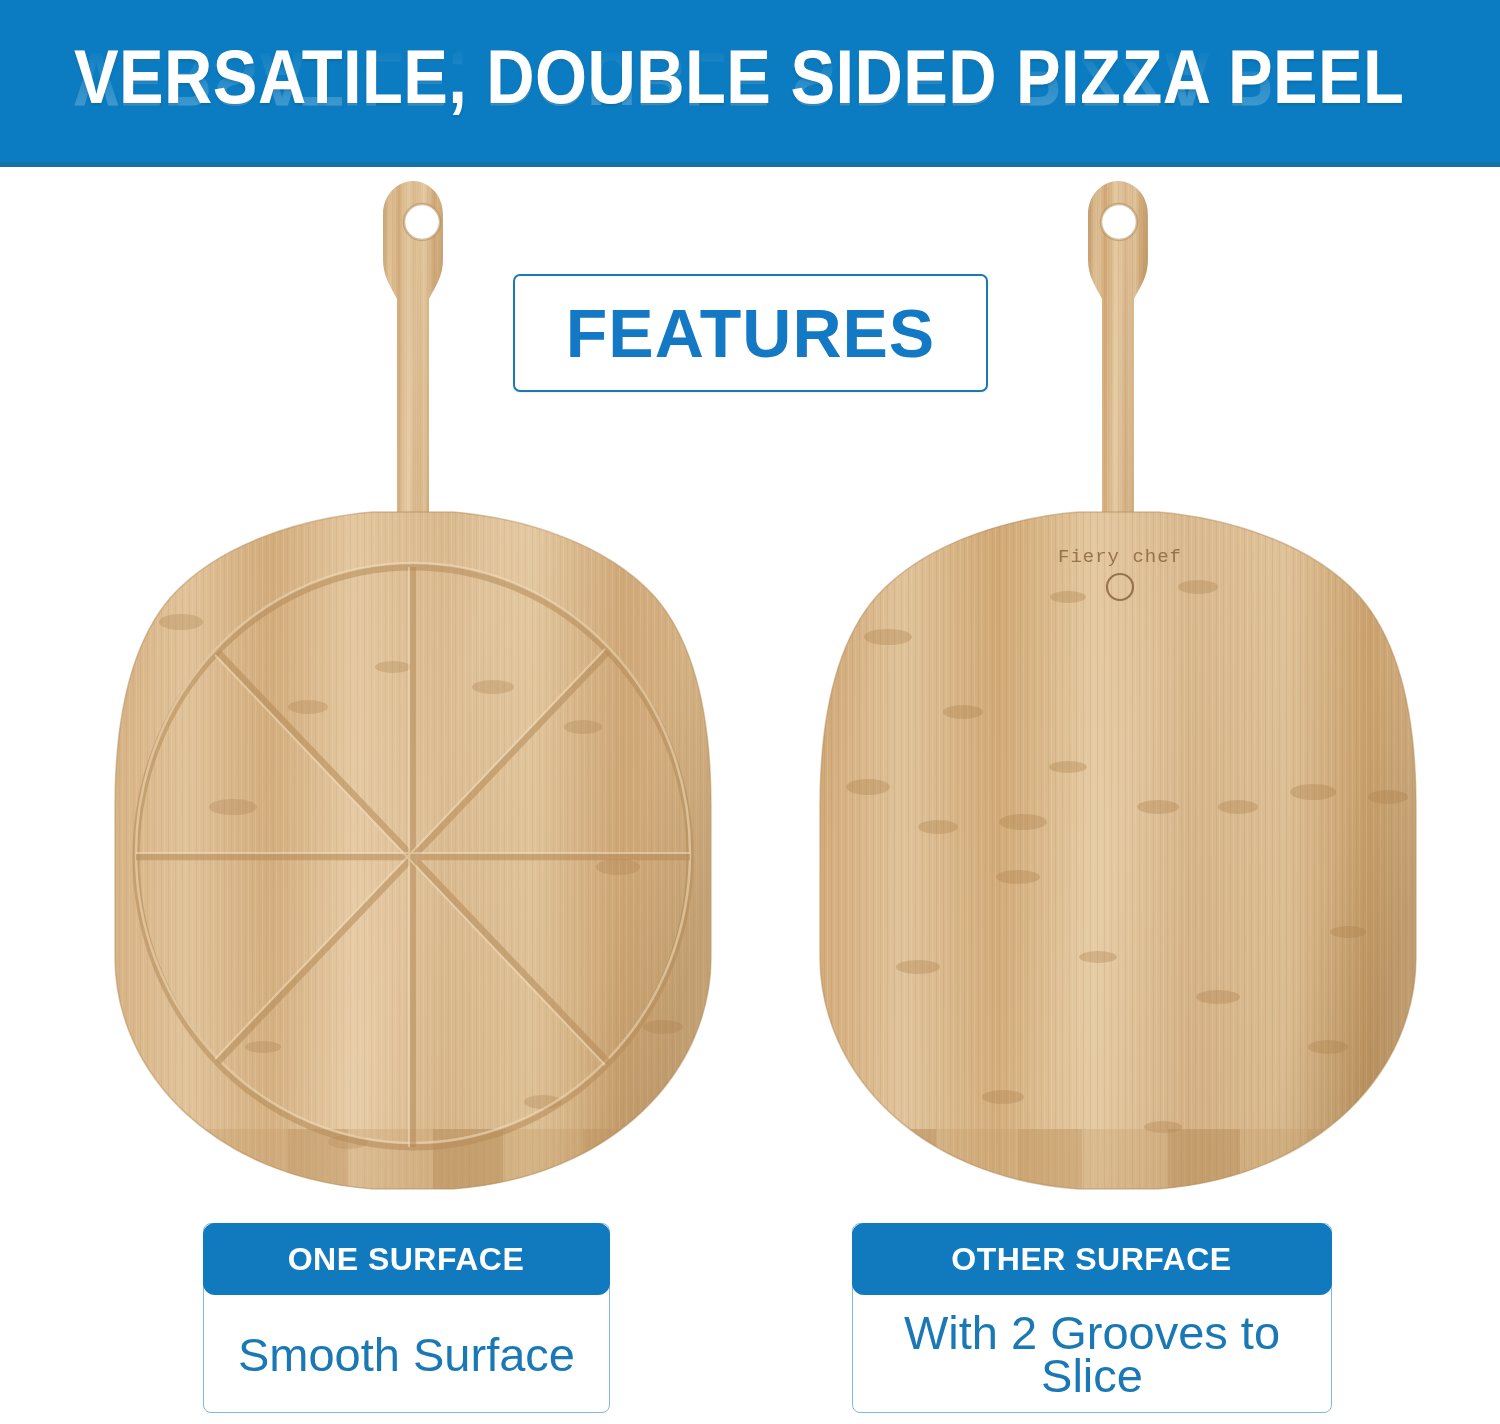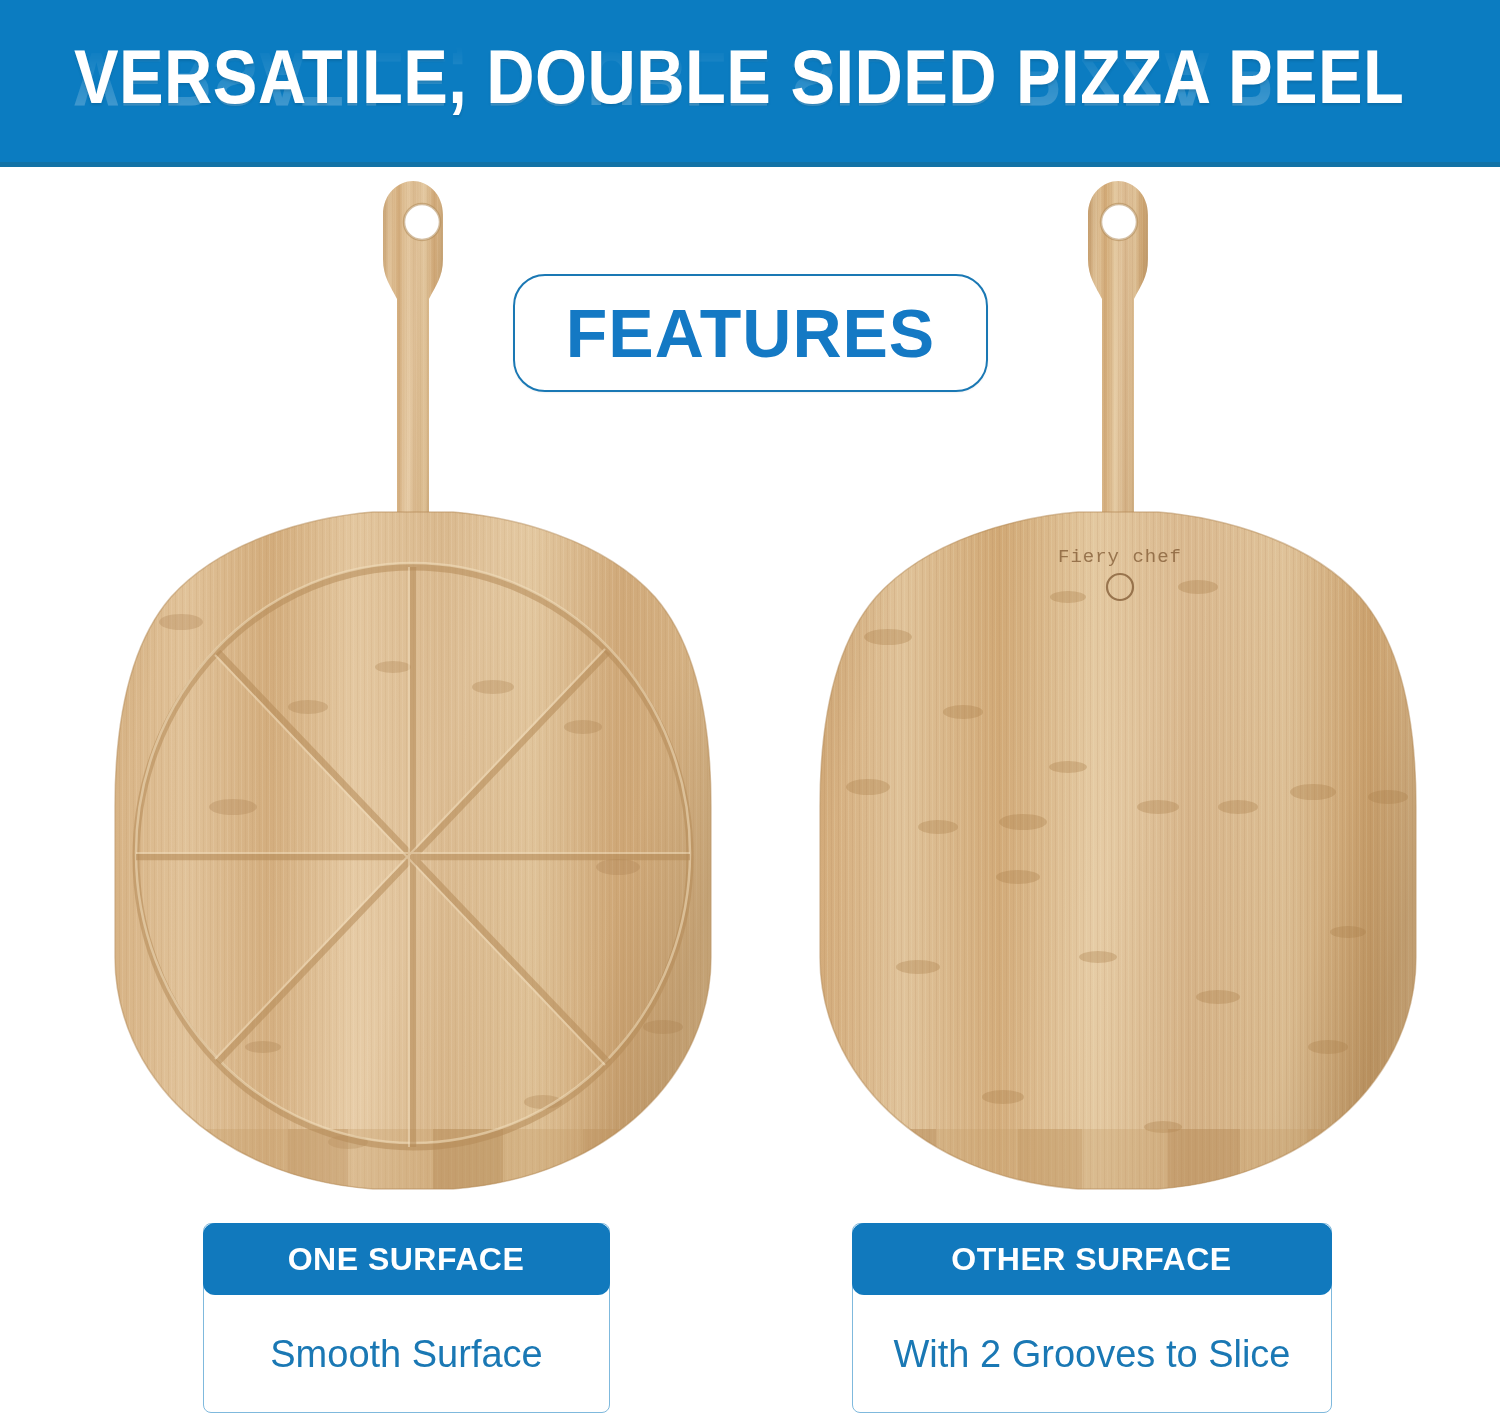--- a/index.html
+++ b/index.html
@@ -20,21 +20,21 @@
                 color:#ffffff;font-size:76px;line-height:78px;font-weight:bold;
                 letter-spacing:0.5px;white-space:nowrap;
                 transform:scaleX(0.88) scaleY(-1);transform-origin:left top;
                 opacity:0.30;
                 -webkit-mask-image:linear-gradient(to top, rgba(0,0,0,0) 8%, rgba(0,0,0,0.85) 100%);
                 mask-image:linear-gradient(to top, rgba(0,0,0,0) 8%, rgba(0,0,0,0.85) 100%);
                 pointer-events:none;}
 
   
   .features-box{position:absolute;left:513px;top:274px;width:475px;height:118px;
-                box-sizing:border-box;border:2px solid #1a78b4;border-radius:32px;
+                box-sizing:border-box;border:2px solid #1a78b4;border-radius:7px;
                 background:#ffffff;display:flex;align-items:center;justify-content:center;
                 box-shadow:0 1px 2px rgba(0,0,0,0.06);}
   .features-text{color:#1479c4;font-size:68px;font-weight:bold;letter-spacing:1px;
                  line-height:68px;}
 
   
   .stage{position:absolute;left:0;top:167px;width:1500px;height:1050px;margin-left:8px;}
   .board-wrap{position:absolute;top:0;width:700px;height:1050px;}
   .board-left{left:55px;}
   .board-right{left:760px;}
@@ -46,21 +46,21 @@
   .card-right{left:852px;top:1223px;width:480px;height:190px;}
   .card-head{position:absolute;left:-1.5px;top:-1.5px;
              background:#1179bd;border-radius:12px;
              display:flex;align-items:center;justify-content:center;}
   .card-left .card-head{width:407px;height:72px;}
   .card-right .card-head{width:480px;height:72px;}
   .card-head-text{color:#ffffff;font-size:32px;font-weight:bold;letter-spacing:0.5px;
                   line-height:34px;}
   .card-body{position:absolute;left:0;top:72px;width:100%;height:116px;
              display:flex;flex-direction:column;align-items:center;justify-content:center;
-             color:#1a78b4;font-size:38px;line-height:43px;text-align:center;
+             color:#1a78b4;font-size:47px;line-height:43px;text-align:center;
              padding:0 6px;box-sizing:border-box;}
 </style>
 </head>
 <body>
 
 <div class="banner">
   <div class="banner-reflection">VERSATILE, DOUBLE SIDED PIZZA PEEL</div>
   <div class="banner-title">VERSATILE, DOUBLE SIDED PIZZA PEEL</div>
 </div>
 <div class="banner-edge"></div>

